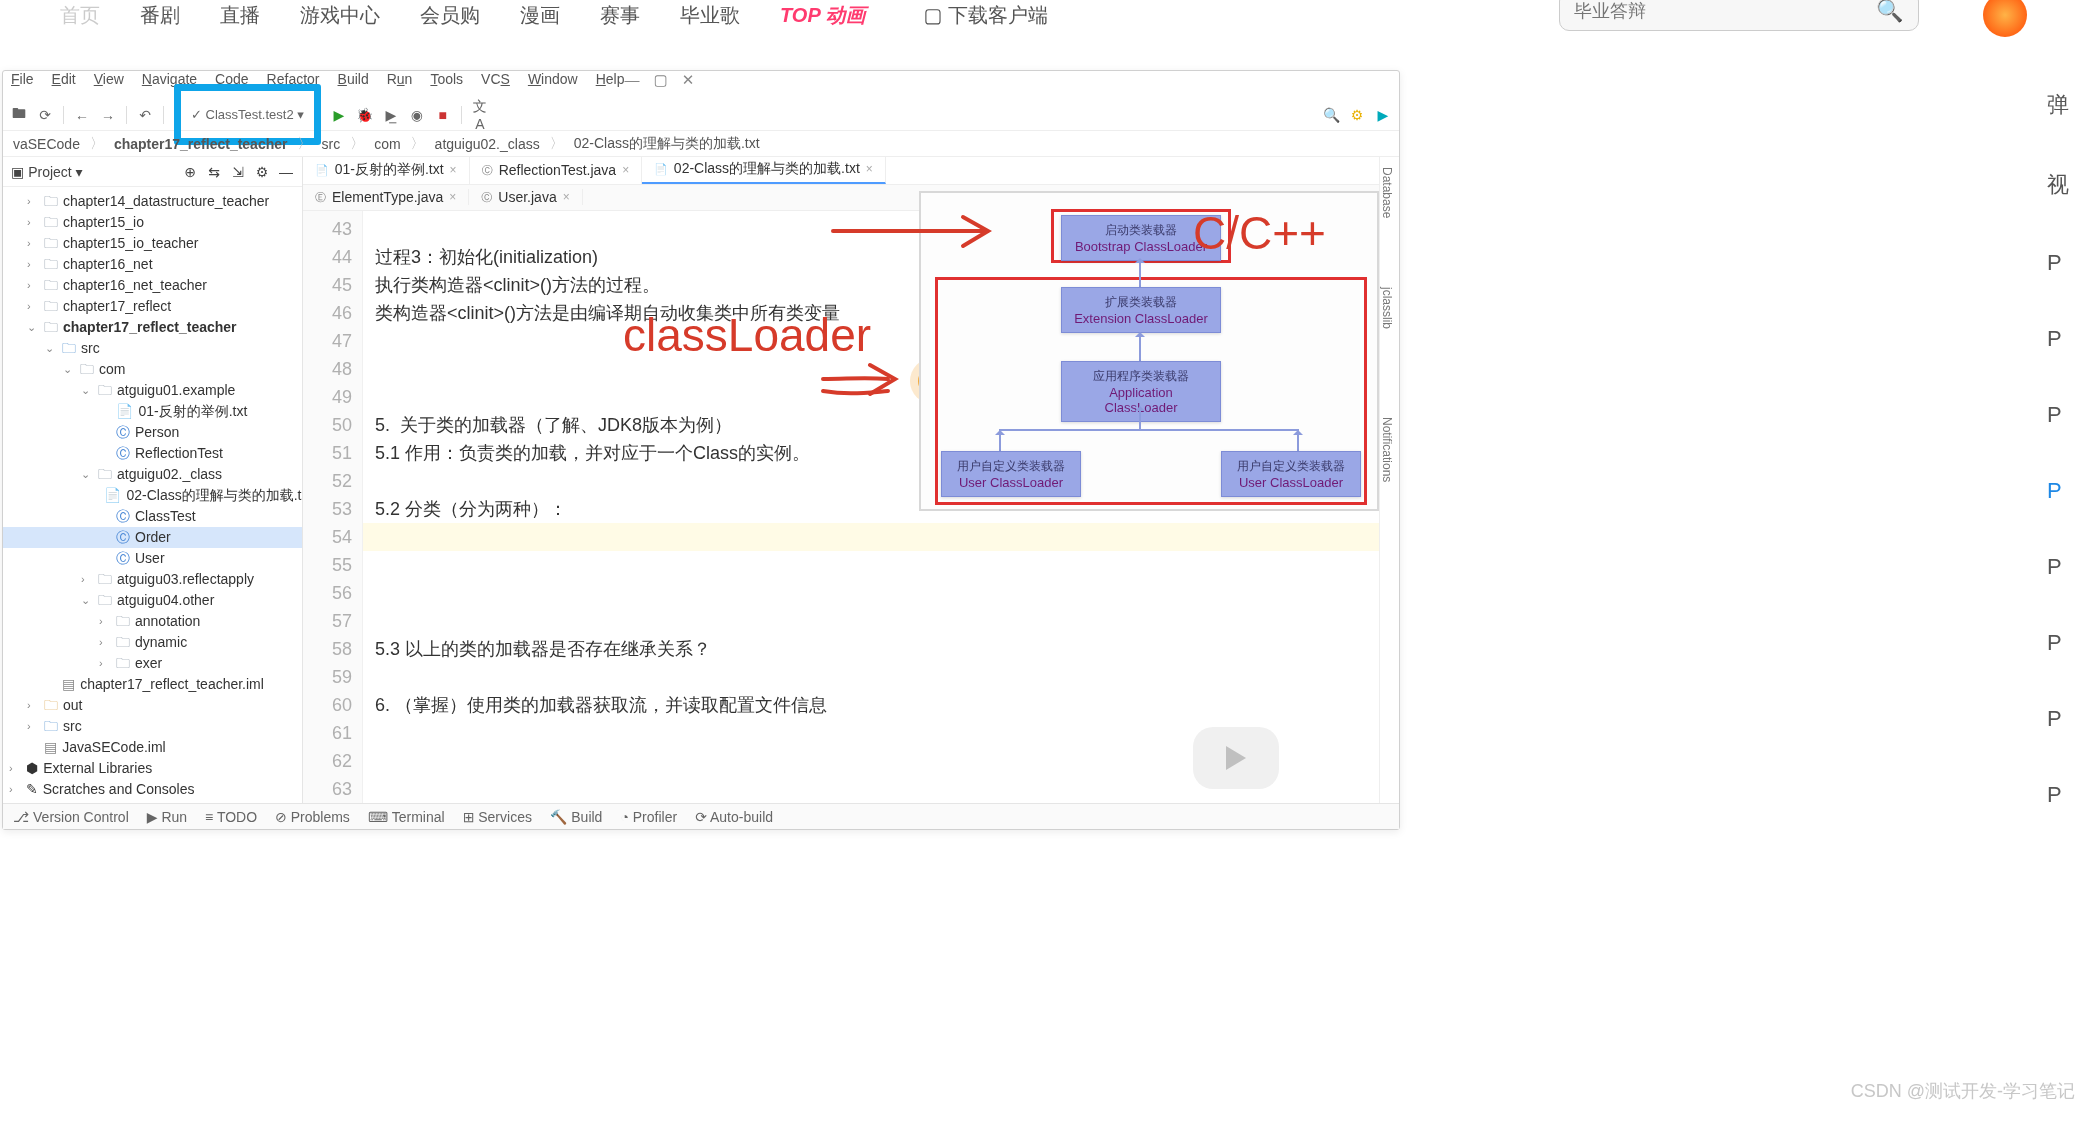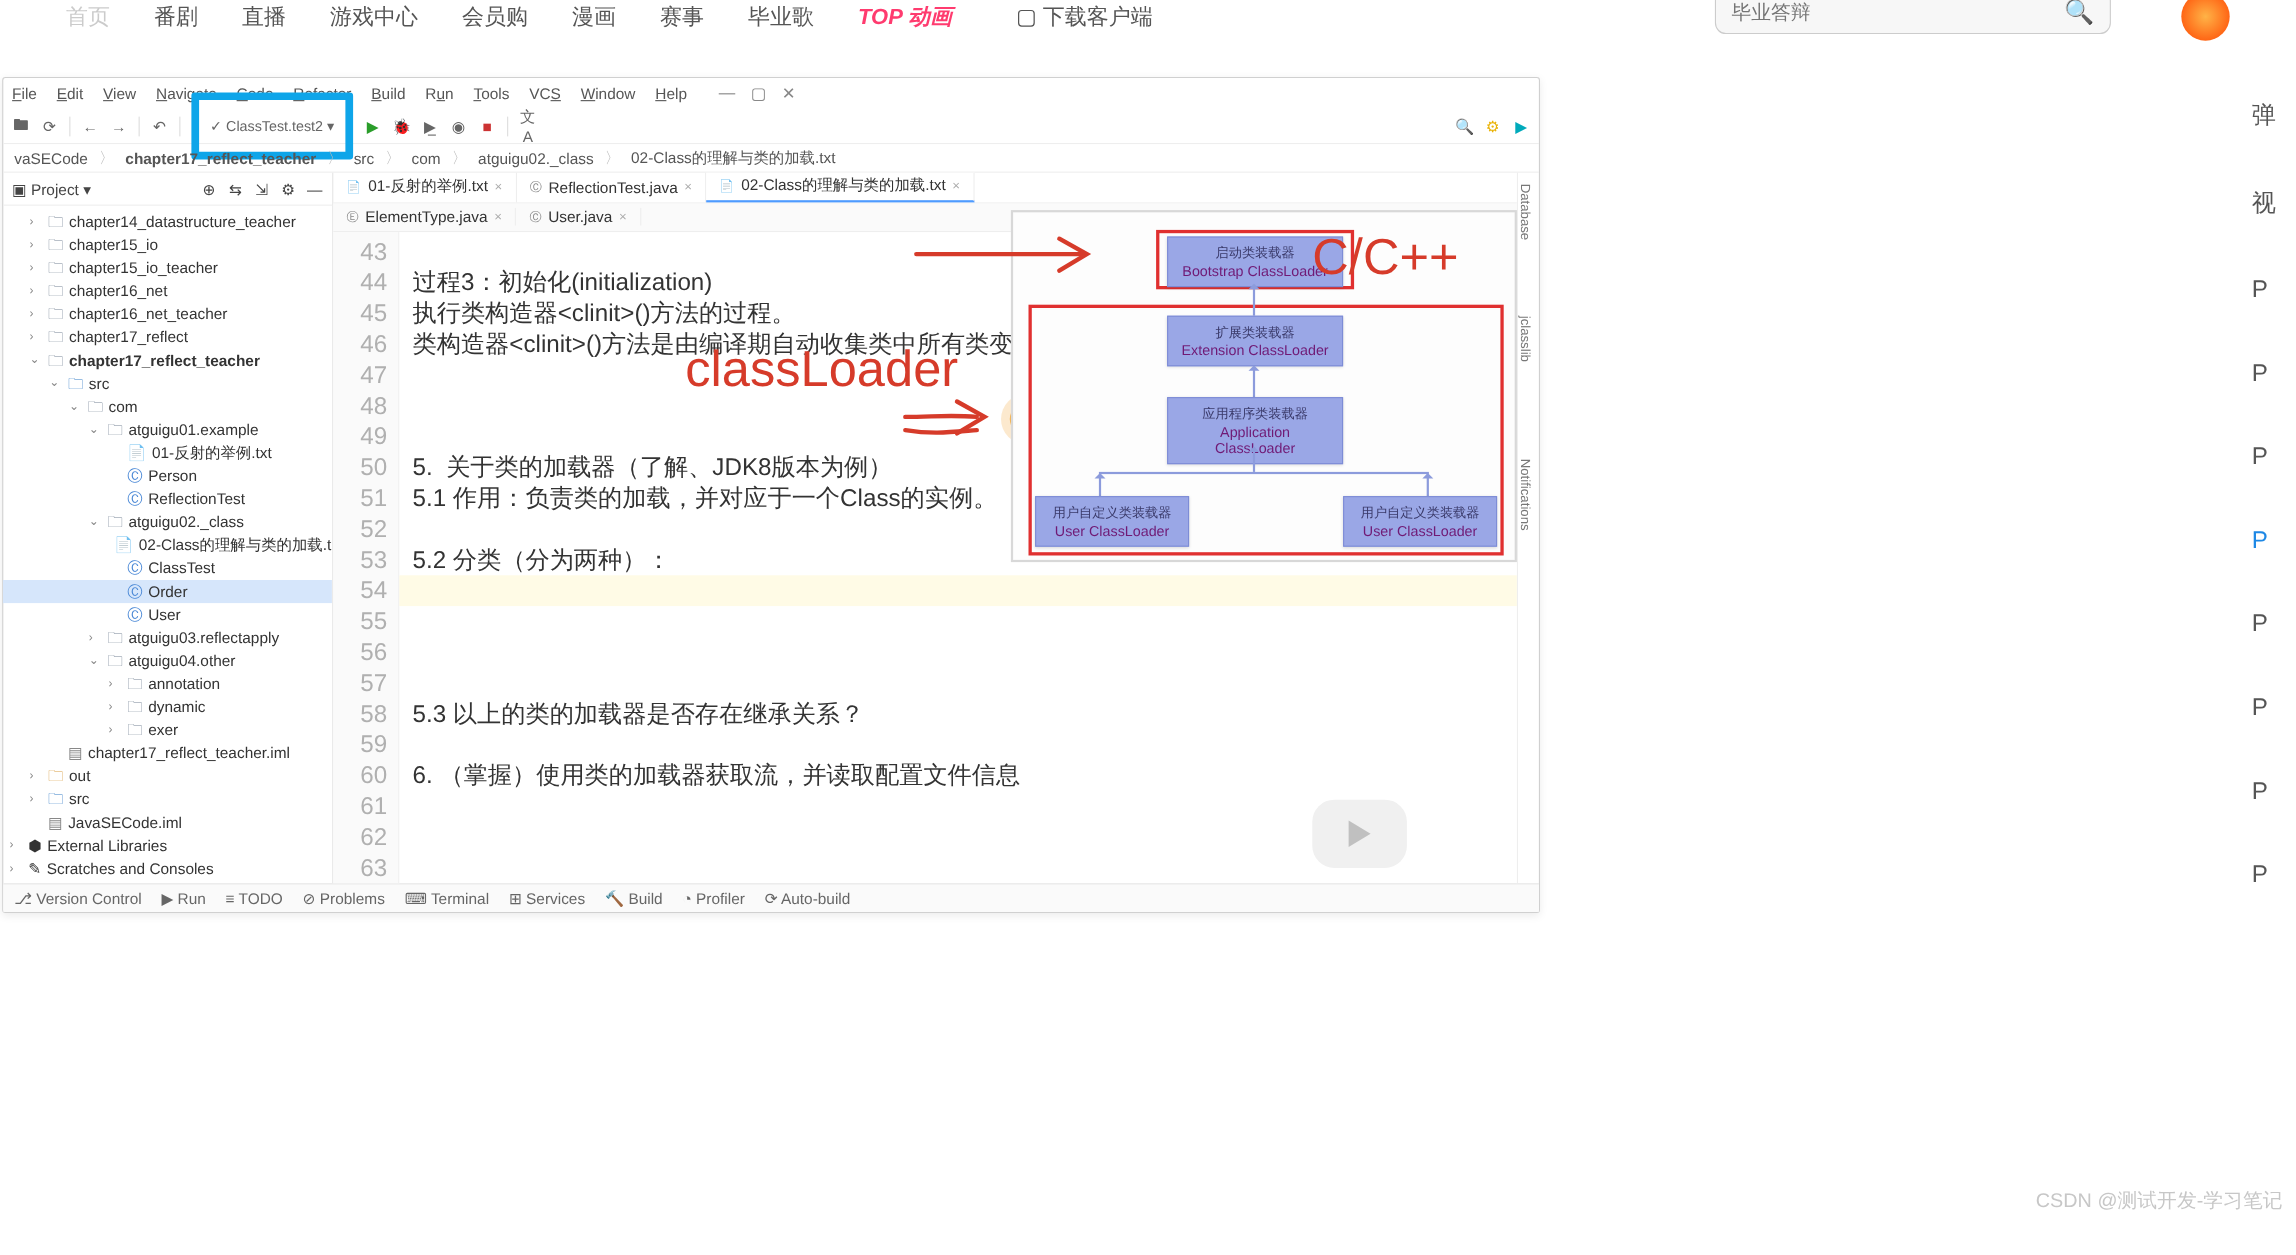--- a/index.html
+++ b/index.html
@@ -13,21 +13,21 @@
 .top-nav .search-box input { border: none; background: transparent; outline: none; font-size: 18px; flex: 1; color: #999;}
 .top-nav .search-glyph { font-size: 22px; color: #555;}
 .top-nav .avatar { width: 44px; height: 44px; border-radius: 50%; background: radial-gradient(circle,#ffb347,#ff4500); margin-left: 24px;}
 
 
 .content-row { display: flex; margin-top: 40px; }
 
 
 .ide { width: 1398px; height: 760px; border: 1px solid #d0d0d0; margin-left: 2px; background: #fff; display: flex; flex-direction: column; box-shadow: 0 2px 8px rgba(0,0,0,0.08); border-radius: 3px; position: relative;}
 
-.ide-title-row { display: flex; align-items: center; height: 28px; padding: 0 8px; font-size: 14px; color: #555; gap: 29px;}
+.ide-title-row { display: flex; height: 28px; padding: 0 8px; font-size: 14px; color: #555;}
 .ide-title-row .menu { display: flex; gap: 18px; }
 .ide-title-row .menu span u { text-decoration: underline; }
 .ide-title-row .title { flex: 1; text-align: center; color: #888; font-size: 14px;}
 .ide-title-row .wincontrols { display: flex; gap: 14px; color: #888; font-size: 15px;}
 
 .ide-toolbar { height: 32px; display: flex; align-items: center; gap: 10px; padding: 0 8px; border-bottom: 1px solid #eee; font-size: 14px; color: #666;}
 .ide-toolbar .sep { width: 1px; height: 18px; background: #ddd;}
 .ide-toolbar .runcfg { border: 7px solid #0ea5e9; border-radius: 3px; padding: 16px 10px; font-size: 13px;}
 .ide-toolbar .play { color: #2a9d2a; }
 .ide-toolbar .spacer { flex: 1; }
@@ -56,21 +56,21 @@
 .editor { flex: 1; display: flex; flex-direction: column; min-width: 0;}
 .tabs-row { height: 30px; display: flex; align-items: center; border-bottom: 1px solid #eee; font-size: 14px;}
 .tab { padding: 0 12px; height: 100%; display: flex; align-items: center; gap: 6px; border-right: 1px solid #eee;}
 .tab.active { background: #fff; border-bottom: 2px solid #4e9bff; position: relative;}
 .tab .x { color: #aaa; font-size: 12px; cursor: pointer;}
 .tab .ci { color:#888; font-size: 11px;}
 .tabs-row.secondary { height: 28px; background: #fafafa;}
 .tabs-row .tspacer { flex: 1;}
 .nav-ind { font-size: 13px; color: #888; padding-right: 10px;}
 
-.code-area { flex: 1; display: flex; font-family: "Consolas","Microsoft YaHei",monospace; font-size: 22px; line-height: 28px; position: relative;}
+.code-area { flex: 1; display: flex; font-family: "Consolas","Microsoft YaHei",monospace; font-size: 18px; line-height: 28px; position: relative;}
 .gutter { width: 60px; text-align: right; color: #b0b0b0; padding: 4px 10px 0 0; background: #fafafa; border-right: 1px solid #f0f0f0;}
 .code { flex: 1; padding: 4px 8px 0 12px; position: relative; white-space: pre;}
 .code .hl-line { position: absolute; left: 0; right: 0; height: 28px; background: #fffbe6; z-index: 0;}
 .code > div { position: relative; z-index: 1;}
 
 
 .ide-rbar { width: 20px; border-left: 1px solid #eee; position: relative;}
 .ide-rbar .vlabel { position: absolute; font-size: 12px; color: #777; writing-mode: vertical-rl;}
 
 

